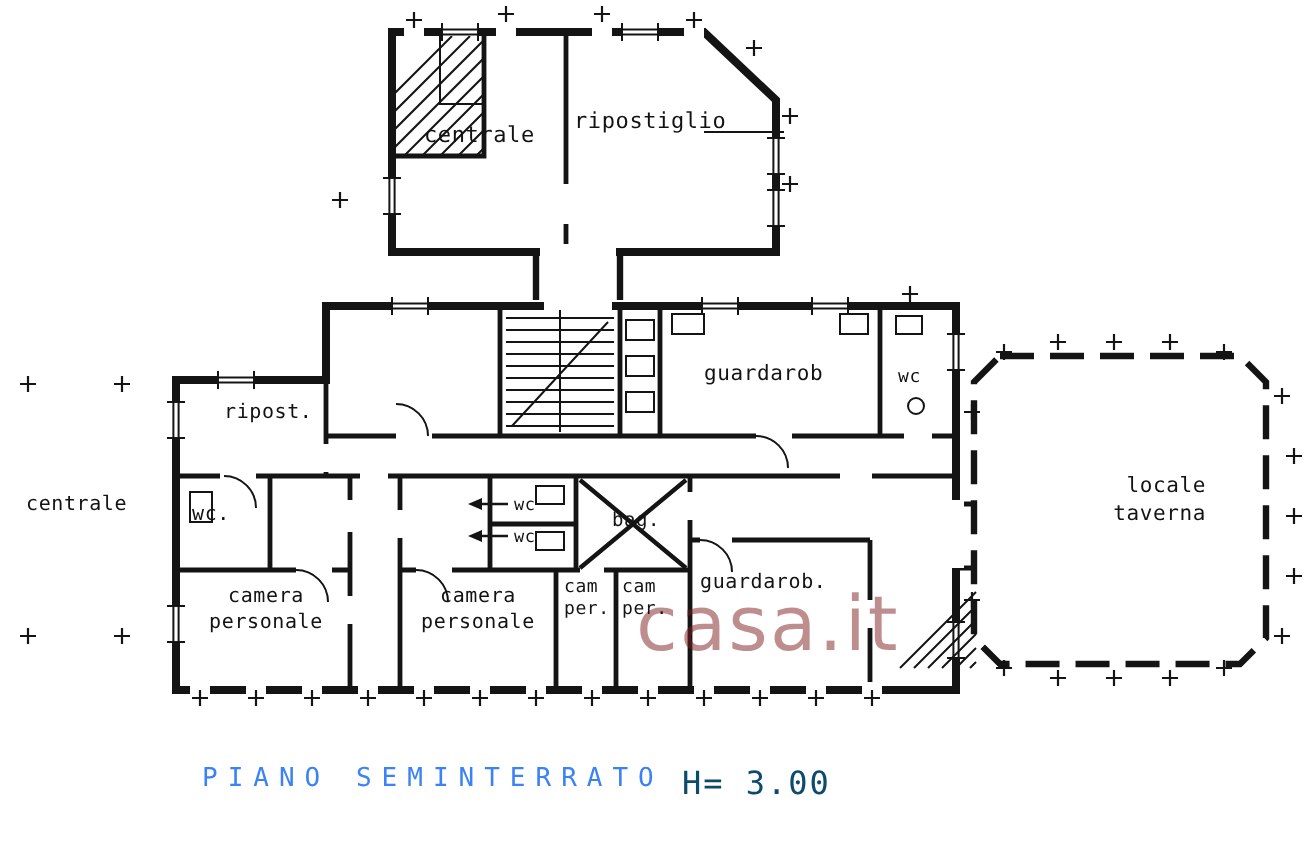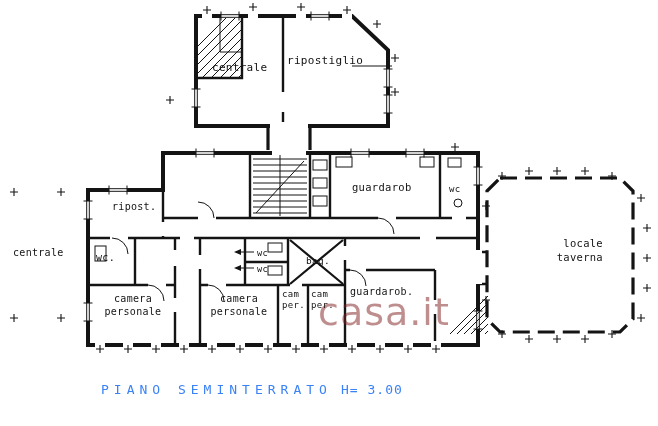--- a/index.html
+++ b/index.html
@@ -4,21 +4,21 @@
 <style>
   html,body{margin:0;padding:0;background:#fff;}
   .stage{position:relative;width:658px;height:426px;background:#ffffff;overflow:hidden;
          font-family:"DejaVu Sans Mono","Liberation Mono",monospace;}
   .stage svg{position:absolute;left:0;top:0;z-index:1;}
   .label{position:absolute;z-index:3;color:#131313;font-size:10px;line-height:12px;
          letter-spacing:.3px;white-space:pre-line;}
   .watermark{position:absolute;z-index:2;color:#7f1d1d;opacity:.5;font-size:38px;
              letter-spacing:1px;font-family:"DejaVu Sans","Liberation Sans",sans-serif;}
   .title{position:absolute;z-index:3;color:#3b82f6;font-size:13px;letter-spacing:5px;}
-  .htitle{position:absolute;z-index:3;color:#3b82f6;font-size:13px;letter-spacing:1px;}
+  .htitle{position:absolute;z-index:3;color:#0c4a6e;font-size:16px;letter-spacing:1px;}
   
   .w4{fill:none;stroke:#141414;stroke-width:4;}
   .w3{fill:none;stroke:#141414;stroke-width:3.2;}
   .dash{stroke-dasharray:17 8;}
   .w2{fill:none;stroke:#141414;stroke-width:2.4;}
   .thin{fill:none;stroke:#141414;stroke-width:1;}
   .fx{fill:none;stroke:#141414;stroke-width:1;}
   .x{fill:none;stroke:#141414;stroke-width:2.2;}
   .arr{fill:none;stroke:#141414;stroke-width:1.2;}
   .fill{fill:#141414;stroke:none;}

